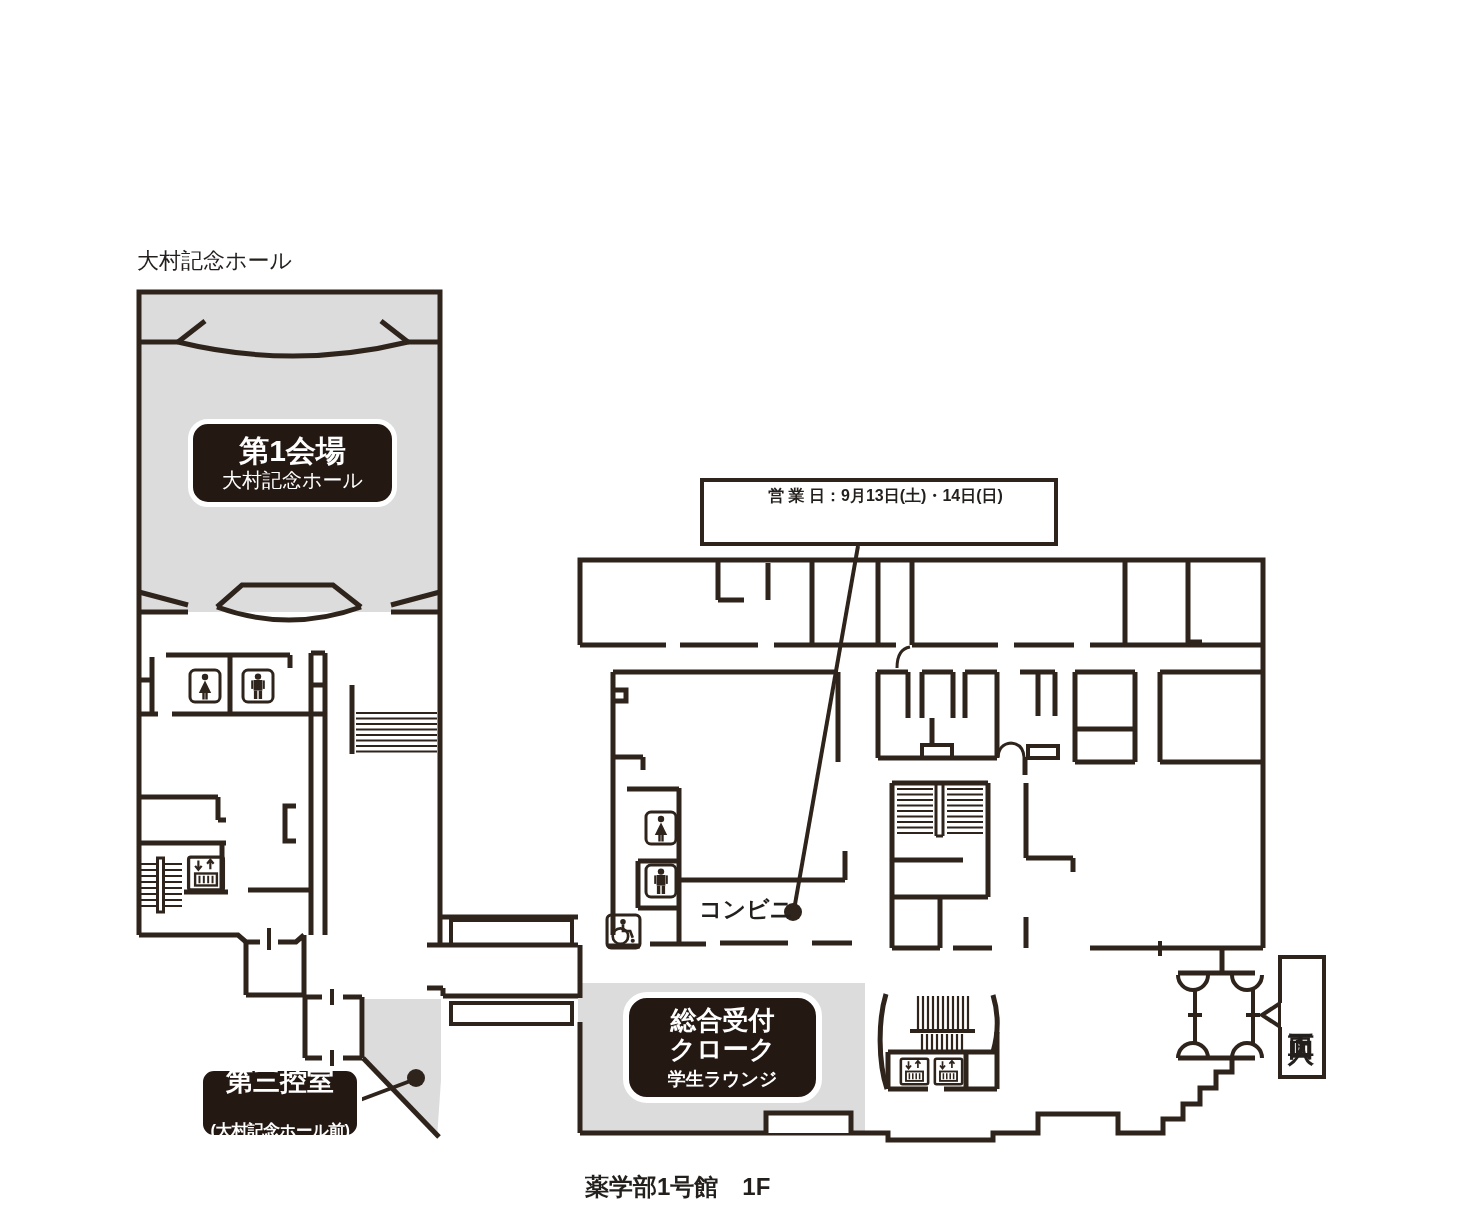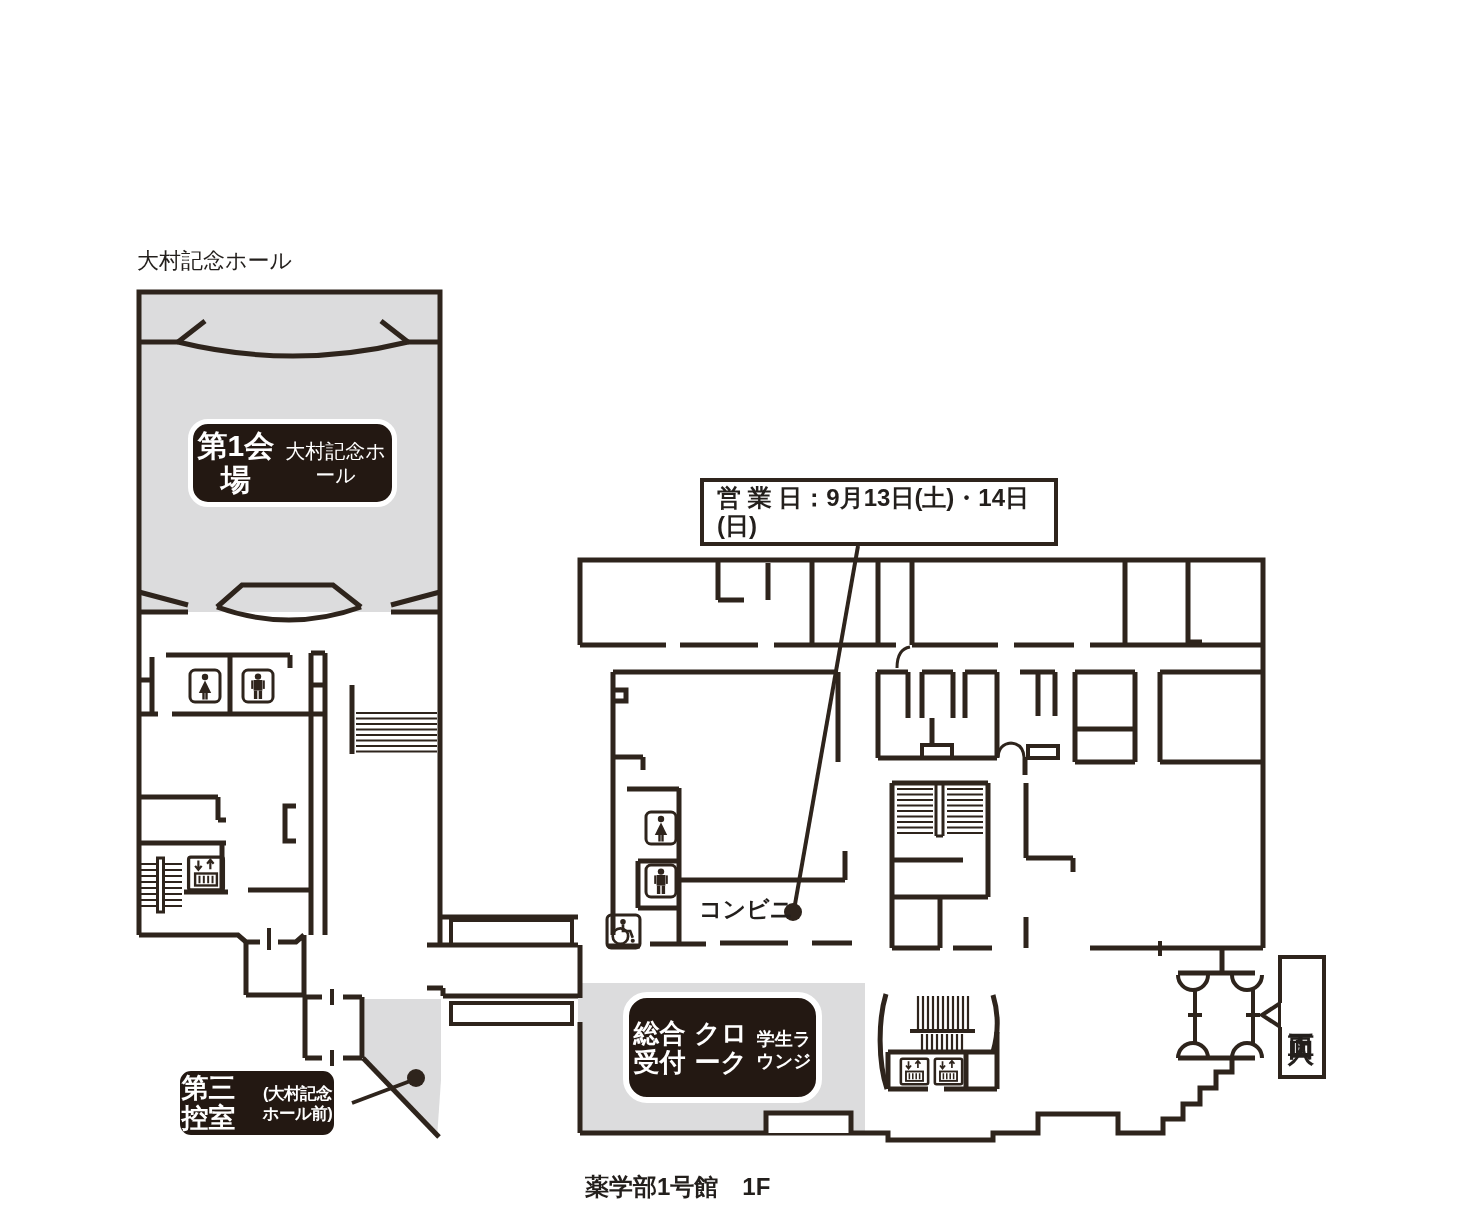--- a/index.html
+++ b/index.html
@@ -17,34 +17,34 @@
   .grayfill{fill:var(--gray);stroke:none;}
   .whitefill{fill:#fff;}
   .solid{fill:var(--wall);stroke:none;}
   
   .lbl{position:absolute;white-space:nowrap;color:var(--text);}
   .title{left:36px;top:34px;font-size:31px;font-weight:bold;letter-spacing:1px;}
   .hall-label{left:137px;top:246px;font-size:22px;font-weight:500;}
   .bldg-label{left:585px;top:1139px;font-size:24px;font-weight:bold;margin-top:32px;}
   .shop-label{left:699px;top:894px;font-size:23px;font-weight:700;}
   .badge{position:absolute;background:var(--badge);border:5px solid #fff;border-radius:18px;
-         color:#fff;display:flex;flex-direction:row;align-items:center;justify-content:center;
+         color:#fff;display:flex;flex-direction:column;align-items:center;justify-content:center;
          text-align:center;box-sizing:border-box;}
   .venue-badge{left:188px;top:419px;width:209px;height:88px;border-radius:20px;}
   .venue-badge .l1{font-size:30px;font-weight:bold;line-height:34px;}
   .venue-badge .l2{font-size:20px;line-height:24px;}
   .reception-badge{left:623px;top:992px;width:199px;height:111px;border-width:6px;border-radius:24px;text-align:center;}
   .reception-badge .l1,.reception-badge .l2{font-size:26px;font-weight:bold;line-height:29px;}
   .reception-badge .l3{font-size:18px;font-weight:bold;line-height:22px;margin-top:4px;}
-  .waiting-badge{left:175px;top:1066px;width:164px;height:74px;border-radius:16px;gap:24px;}
+  .waiting-badge{left:198px;top:1066px;width:164px;height:74px;border-radius:16px;gap:24px;}
   .waiting-badge .l1{font-size:27px;font-weight:bold;line-height:30px;}
   .waiting-badge .l2{font-size:16.5px;font-weight:bold;line-height:20px;letter-spacing:-0.5px;}
   .info-box{position:absolute;left:700px;top:478px;width:358px;height:68px;background:#fff;
-            border:4px solid var(--wall);box-sizing:border-box;display:flex;flex-direction:column;
-            justify-content:center;padding-left:13px;font-size:24px;font-weight:600;line-height:28px;}
+            border:4px solid var(--wall);box-sizing:border-box;display:flex;flex-direction:row;
+            justify-content:center;padding-left:13px;font-size:16px;font-weight:600;line-height:28px;}
   .entrance-label{position:absolute;left:1280px;top:960px;width:44px;height:114px;
             display:flex;align-items:center;justify-content:center;
             writing-mode:vertical-rl;text-orientation:upright;font-size:26px;font-weight:bold;
             letter-spacing:2px;color:var(--text);}
 </style>
 </head>
 <body>
 
 <div id="stage">
 

